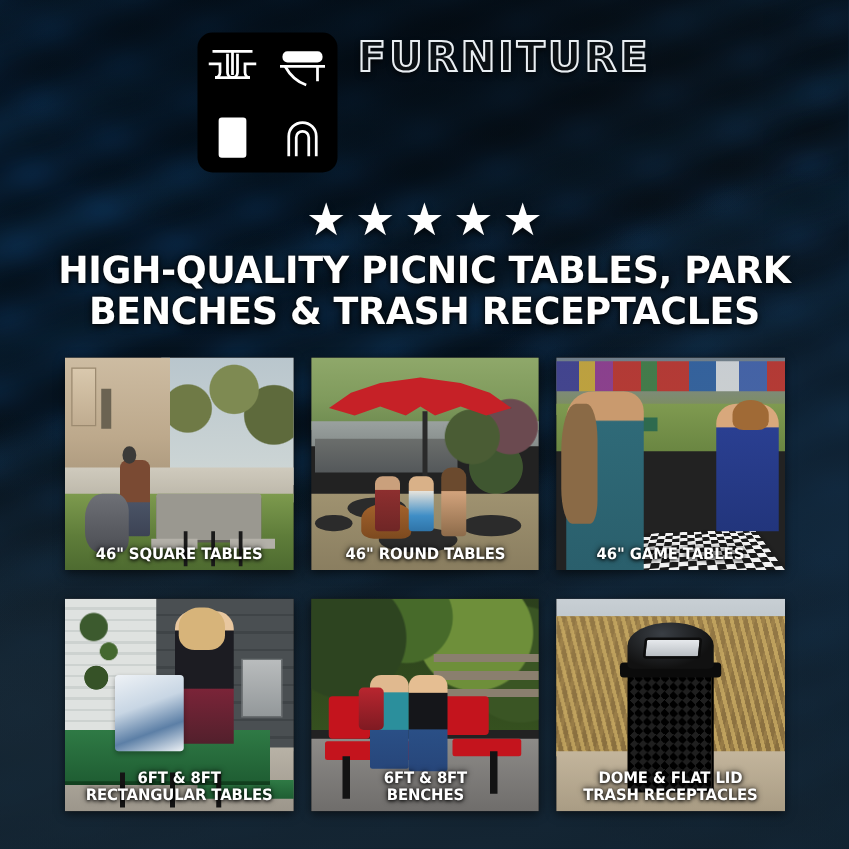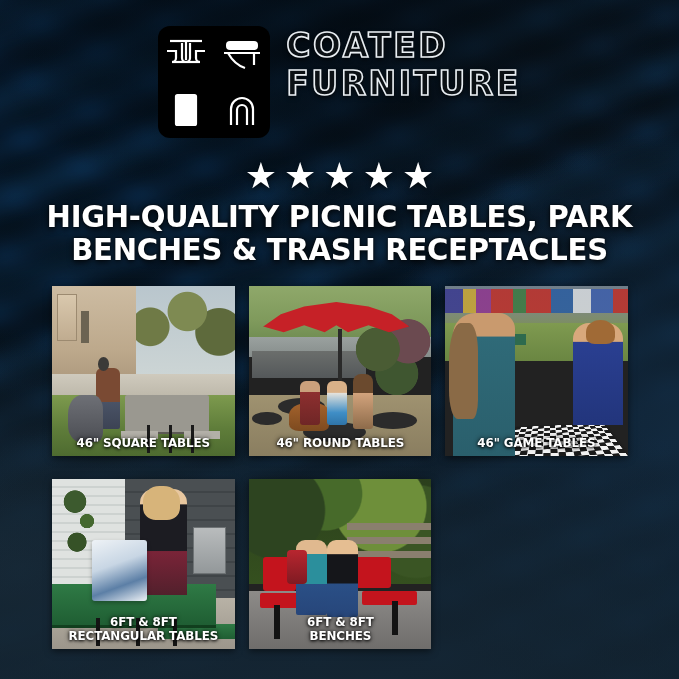--- a/index.html
+++ b/index.html
@@ -380,21 +380,20 @@
         </div>
         <div class="logo-cell">
           <svg width="46" height="40" viewBox="0 0 46 40" fill="none" stroke="#ffffff" stroke-width="2.2">
             <path d="M12 35 V19 a11 11 0 0 1 22 0 V35"></path>
             <path d="M18 35 V20 a5 5 0 0 1 10 0 V35"></path>
           </svg>
         </div>
       </div>
 
       <div class="wordmark">
-        <div class="wm-line">COATED</div>
         <div class="wm-line">FURNITURE</div>
       </div>
     </div>
 
     <div class="stars">
       <span class="star">★</span>
       <span class="star">★</span>
       <span class="star">★</span>
       <span class="star">★</span>
       <span class="star">★</span>
@@ -509,16 +508,31 @@
           <div class="p5-kid1"></div>
           <div class="p5-kid2"></div>
           <div class="p5-pack"></div>
         </div>
         <div class="tile-caption">
           <span class="cap-l">6FT &amp; 8FT</span>
           <span class="cap-l">BENCHES</span>
         </div>
       </div>
 
+      <div class="tile">
+        <div class="tile-photo">
+          <div class="p6-sky"></div>
+          <div class="p6-gras"></div>
+          <div class="p6-walk"></div>
+          <div class="p6-can"></div>
+          <div class="p6-rim"></div>
+          <div class="p6-dome"></div>
+          <div class="p6-slot"></div>
+        </div>
+        <div class="tile-caption">
+          <span class="cap-l">DOME &amp; FLAT LID</span>
+          <span class="cap-l">TRASH RECEPTACLES</span>
+        </div>
+      </div>
 
     </div>
   </div>
 </div>
 
 </body></html>

